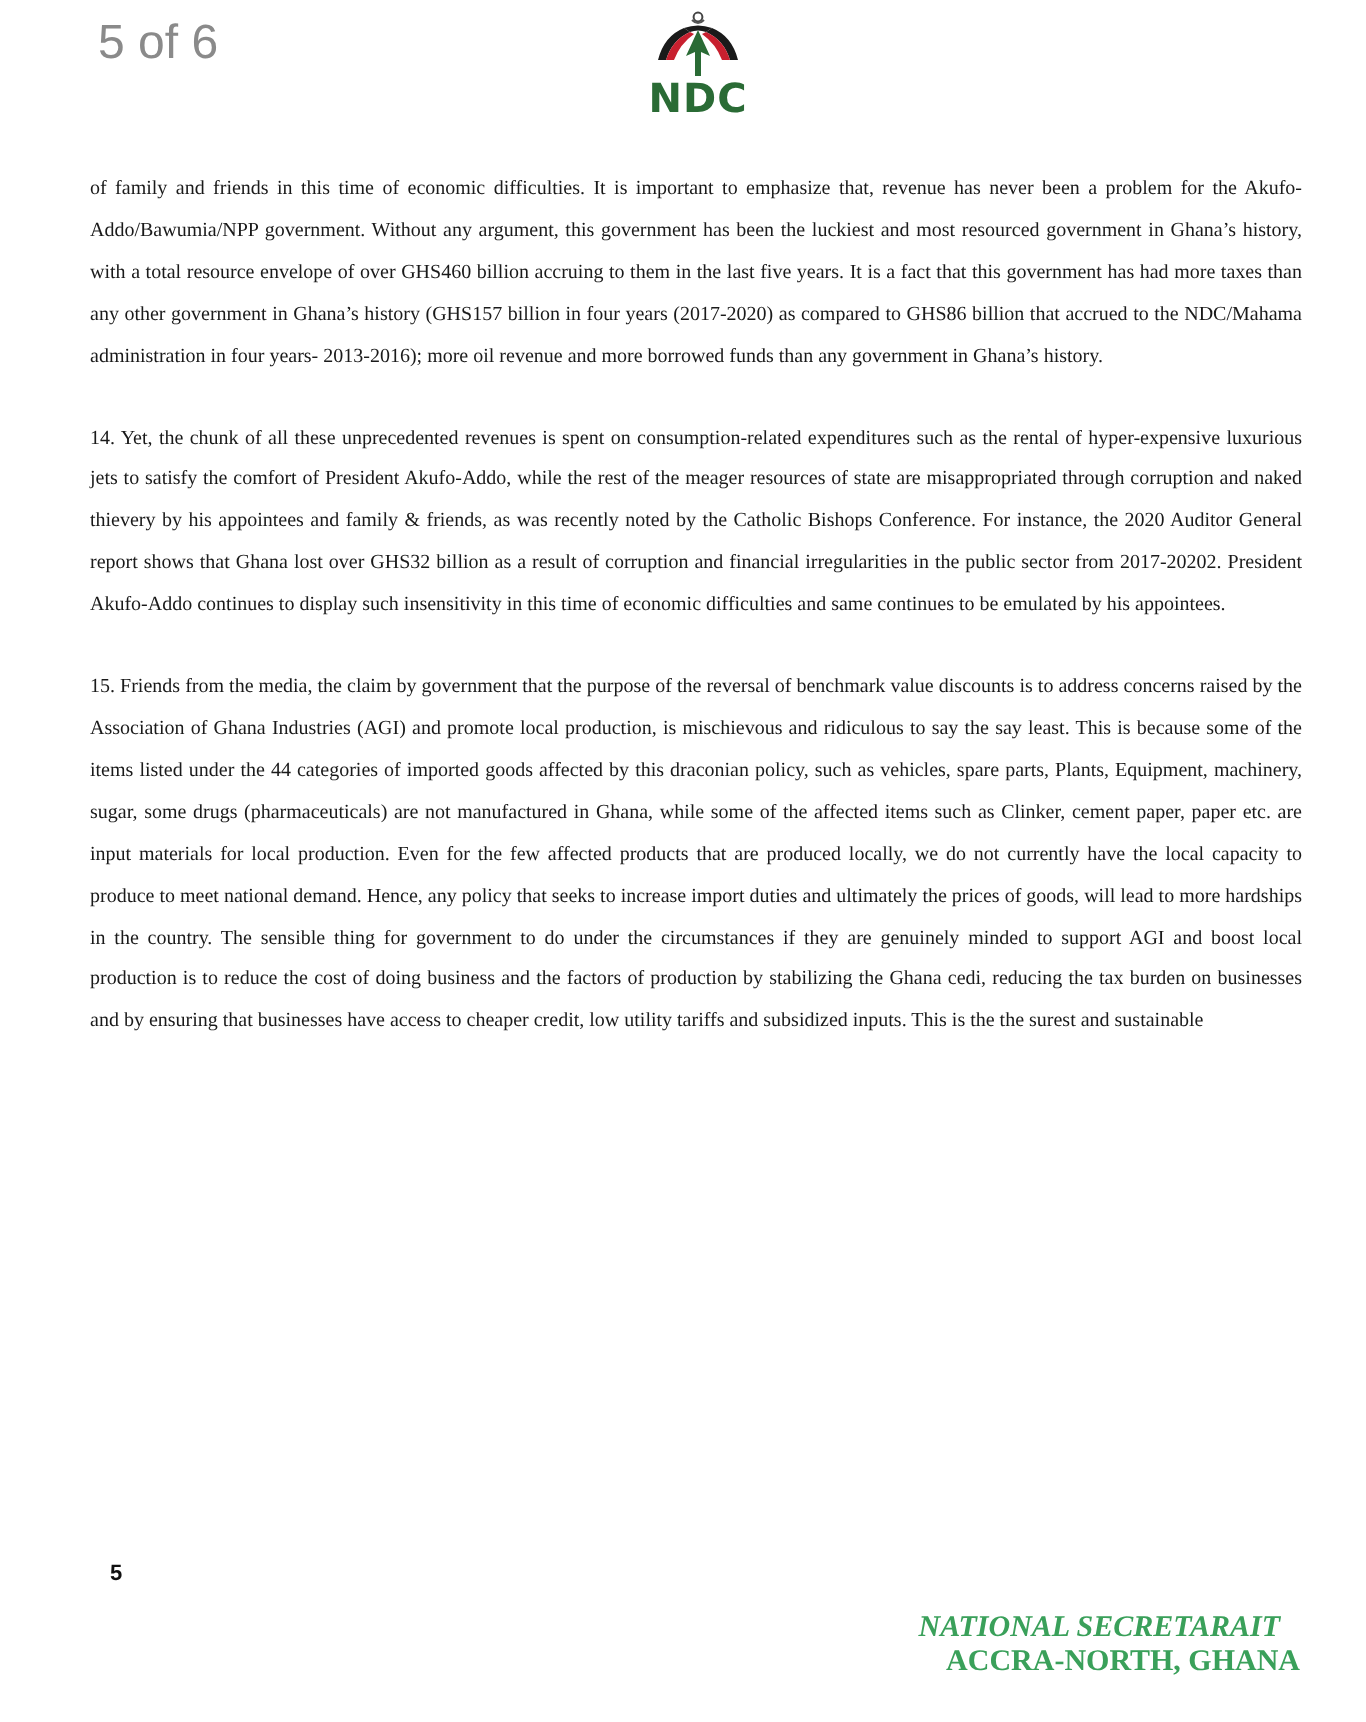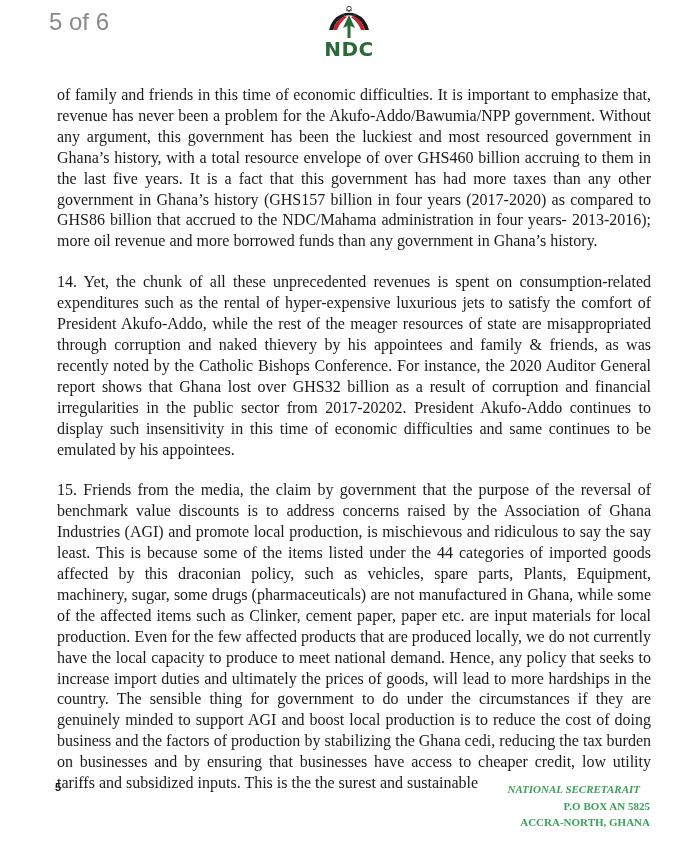--- a/index.html
+++ b/index.html
@@ -13,30 +13,30 @@
     }
     .logo { position: absolute; left: 312px; top: 4px; width: 74px; height: 62px; }
     .logo svg { display: block; }
     .logo-text {
       position: absolute; left: 0; top: 33px; width: 74px; text-align: center;
       font-family: "DejaVu Sans", sans-serif; font-weight: bold; font-size: 20px;
       color: #2a6b35; letter-spacing: 0.5px;
     }
     .content { position: absolute; left: 45px; top: 85px; width: 606px; }
     .para {
-      margin: 0 0 20px 12px; font-size: 16px; line-height: 20.9px;
+      margin: 0 0 20px 0; font-size: 10px; line-height: 20.9px;
       text-align: justify; text-justify: inter-word;
     }
     .footer-page {
       position: absolute; left: 55px; top: 781px;
       font-family: "Liberation Sans", sans-serif; font-weight: bold; font-size: 11px; color: #111;
     }
     .footer-address {
-      position: absolute; right: 33px; top: 781px; text-align: right;
-      font-family: "Liberation Serif", serif; font-weight: bold; font-size: 11px;
+      position: absolute; right: 33px; top: 806px; text-align: right;
+      font-family: "Liberation Serif", serif; font-weight: bold; font-size: 15px;
       line-height: 16.5px; color: #3aa05a;
     }
     .footer-address .line1 { font-style: italic; margin-right: 10px; }
   </style>
 </head>
 <body>
 
 <div class="page-indicator">5 of 6</div>
 
 <div class="logo">
@@ -59,15 +59,14 @@
 <div class="content">
   <p class="para">of family and friends in this time of economic difficulties. It is important to emphasize that, revenue has never been a problem for the Akufo-Addo/Bawumia/NPP government. Without any argument, this government has been the luckiest and most resourced government in Ghana’s history, with a total resource envelope of over GHS460 billion accruing to them in the last five years. It is a fact that this government has had more taxes than any other government in Ghana’s history (GHS157 billion in four years (2017-2020) as compared to GHS86 billion that accrued to the NDC/Mahama administration in four years- 2013-2016); more oil revenue and more borrowed funds than any government in Ghana’s history.</p>
   <p class="para">14. Yet, the chunk of all these unprecedented revenues is spent on consumption-related expenditures such as the rental of hyper-expensive luxurious jets to satisfy the comfort of President Akufo-Addo, while the rest of the meager resources of state are misappropriated through corruption and naked thievery by his appointees and family &amp; friends, as was recently noted by the Catholic Bishops Conference. For instance, the 2020 Auditor General report shows that Ghana lost over GHS32 billion as a result of corruption and financial irregularities in the public sector from 2017-20202. President Akufo-Addo continues to display such insensitivity in this time of economic difficulties and same continues to be emulated by his appointees.</p>
   <p class="para">15. Friends from the media, the claim by government that the purpose of the reversal of benchmark value discounts is to address concerns raised by the Association of Ghana Industries (AGI) and promote local production, is mischievous and ridiculous to say the say least. This is because some of the items listed under the 44 categories of imported goods affected by this draconian policy, such as vehicles, spare parts, Plants, Equipment, machinery, sugar, some drugs (pharmaceuticals) are not manufactured in Ghana, while some of the affected items such as Clinker, cement paper, paper etc. are input materials for local production. Even for the few affected products that are produced locally, we do not currently have the local capacity to produce to meet national demand. Hence, any policy that seeks to increase import duties and ultimately the prices of goods, will lead to more hardships in the country. The sensible thing for government to do under the circumstances if they are genuinely minded to support AGI and boost local production is to reduce the cost of doing business and the factors of production by stabilizing the Ghana cedi, reducing the tax burden on businesses and by ensuring that businesses have access to cheaper credit, low utility tariffs and subsidized inputs. This is the the surest and sustainable</p>
 </div>
 
 <div class="footer-page">5</div>
 
 <div class="footer-address">
   <div class="line1">NATIONAL SECRETARAIT</div>
-  <div>P.O BOX AN 5825</div>
   <div>ACCRA-NORTH, GHANA</div>
 </div>
 
 </body></html>

